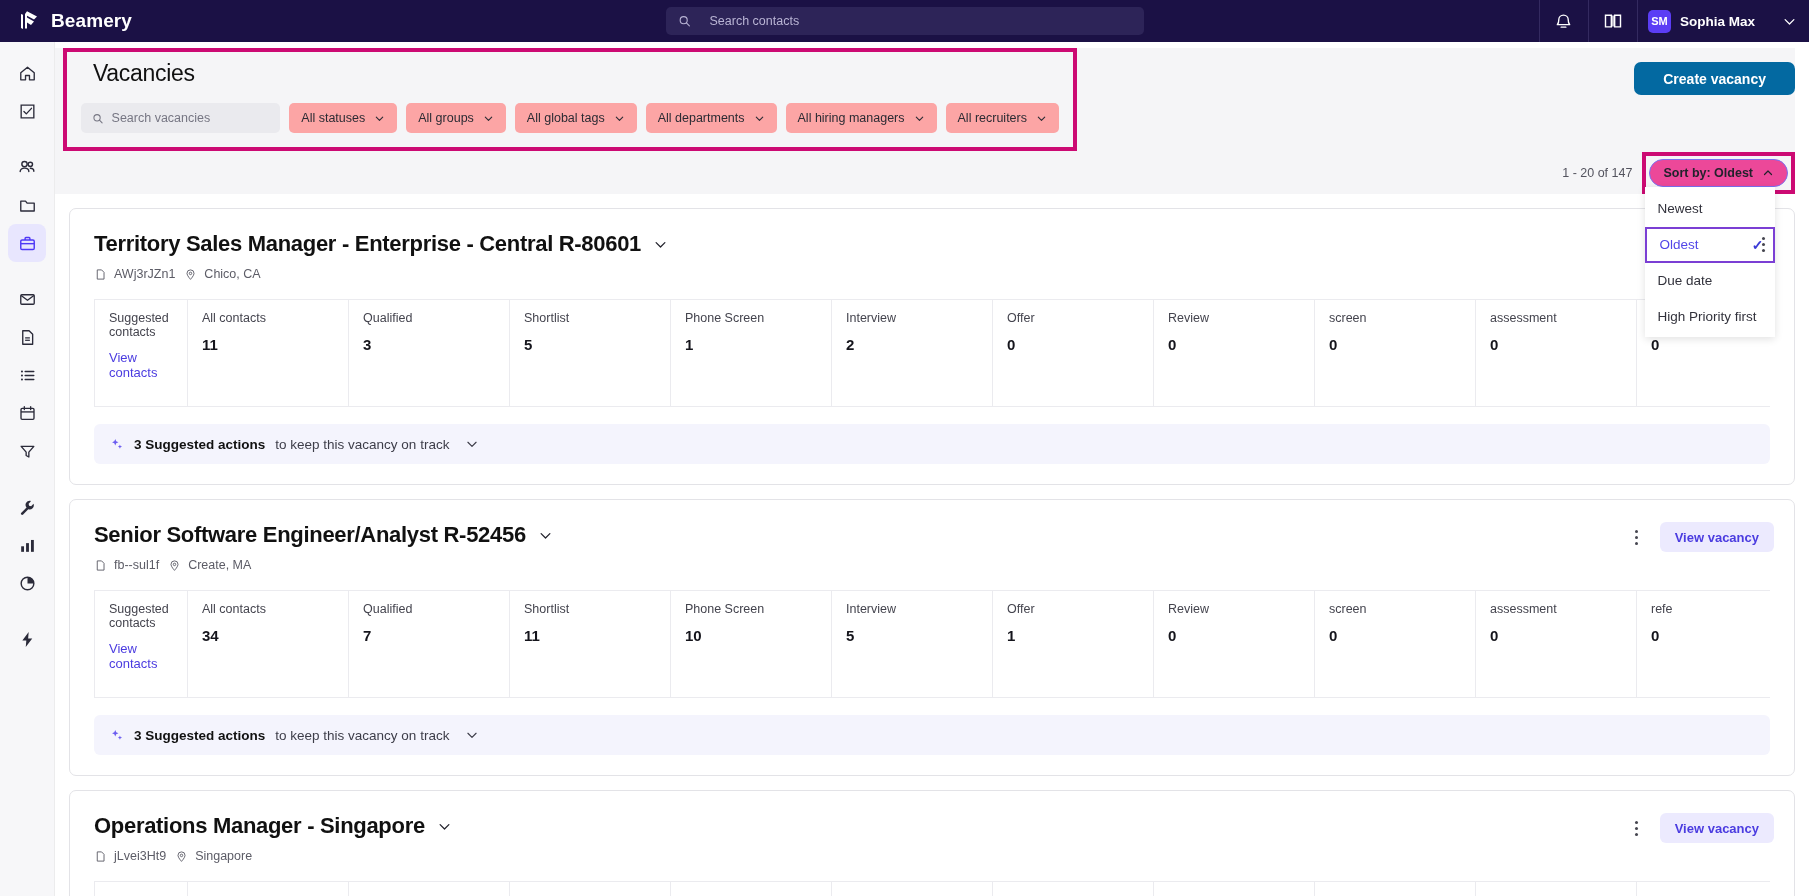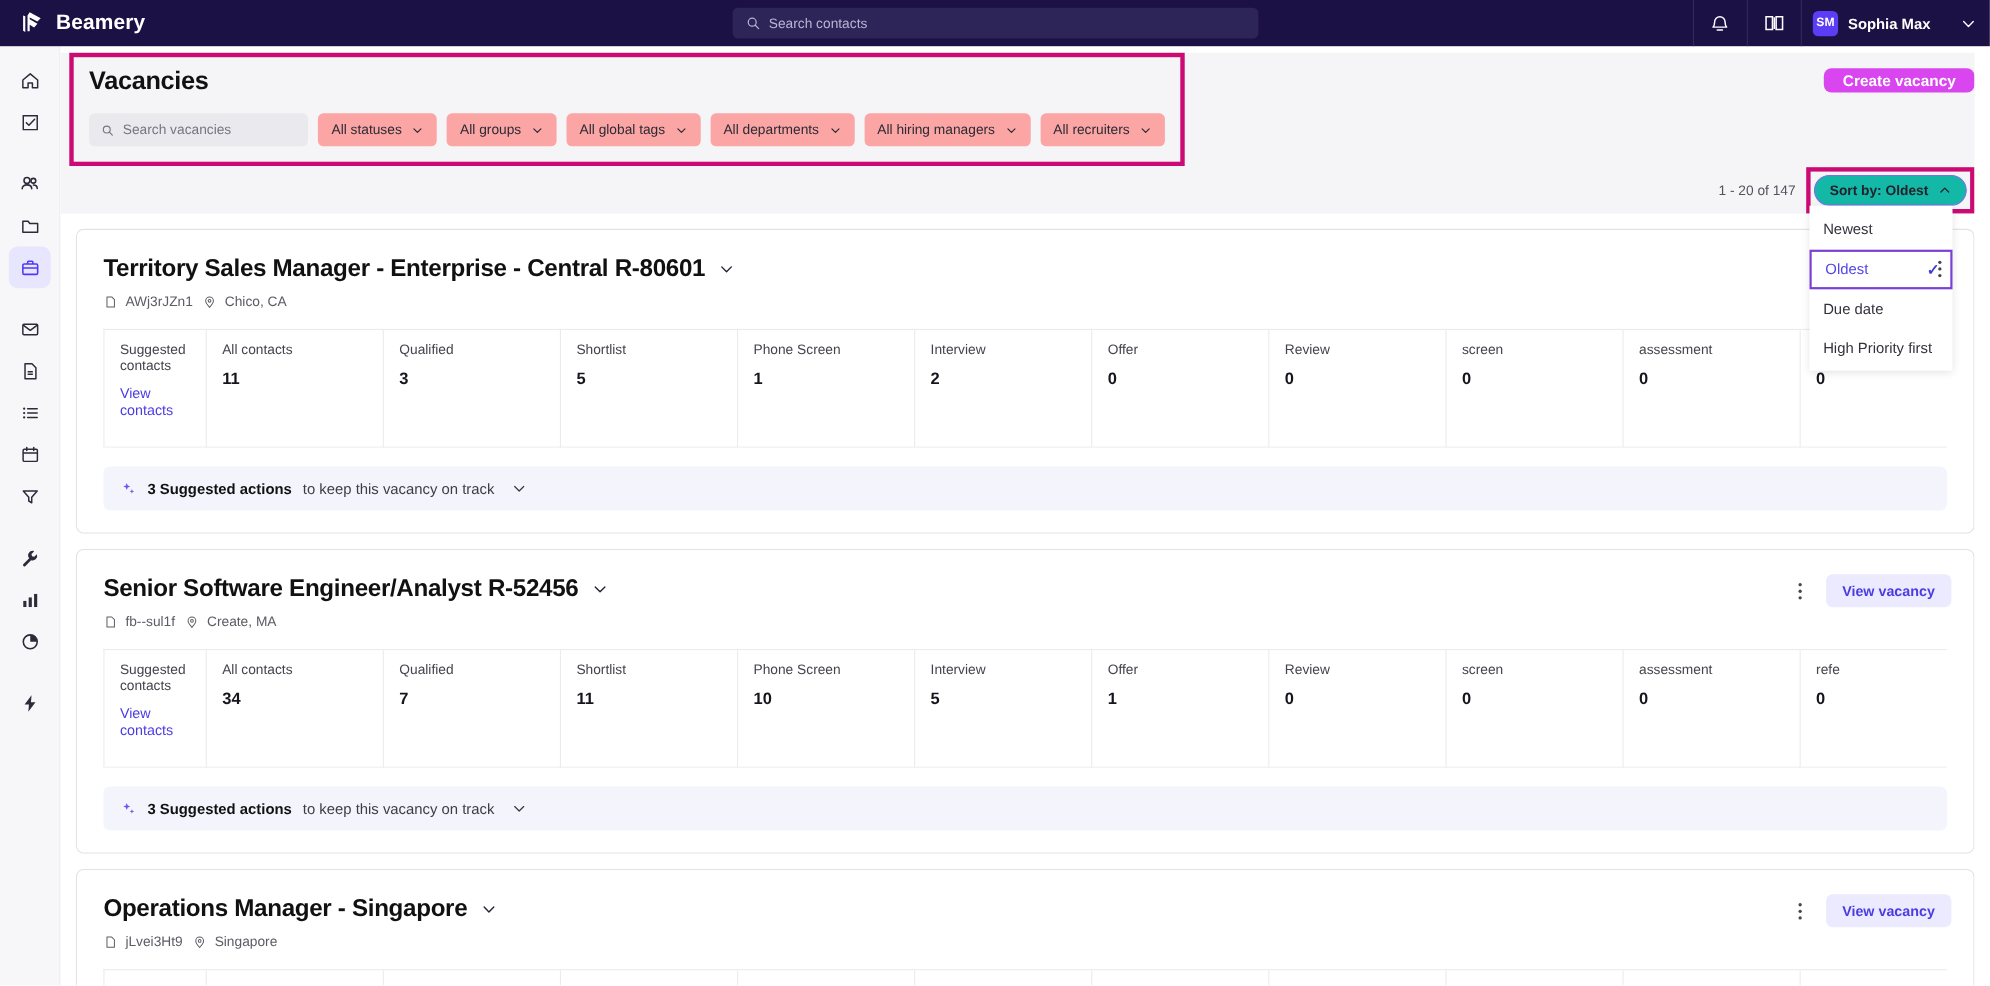--- a/index.html
+++ b/index.html
@@ -19,21 +19,21 @@
   .brand { display: flex; align-items: center; gap: 9px; padding-left: 18px; width: 300px; }
   .brand-mark { width: 24px; height: 24px; }
   .brand-name { color: #fff; font-size: 19px; font-weight: 600; letter-spacing: .1px; }
   .topsearch {
     position: absolute; left: 50%; transform: translateX(-50%);
     width: 478px; height: 28px; background: #2d2458; border-radius: 5px;
     display: flex; align-items: center; gap: 8px; padding: 0 12px;
   }
   .topsearch input {
     background: transparent; border: 0; outline: none;
-    color: #cfcbe4; font-size: 12.5px; font-family: inherit; width: 100%;
+    color: #cfcbe4; font-size: 12.5px; font-family: inherit; width: 100%; margin-left: 11px;
   }
   .topsearch input::placeholder { color: #b9b4d4; }
   .topright {
     margin-left: auto; display: flex; align-items: center; height: 100%;
   }
   .tr-sep { width: 1px; height: 42px; background: #342a60; }
   .tr-icon {
     width: 48px; height: 42px; display: flex; align-items: center; justify-content: center;
     cursor: pointer;
   }
@@ -65,21 +65,21 @@
 
   
   .header-zone { background: #f5f5f7; padding: 0; position: relative; }
   .filter-outline {
     margin: 6px 8px 0 8px;
     border: 4px solid #cc0a73;
     background: #f5f5f7;
     padding: 8px 14px 14px 14px;
     width: 1014px;
   }
-  .page-title { font-size: 23px; font-weight: 700; color: #111; letter-spacing: -.3px; }
+  .page-title { font-size: 23px; font-weight: 400; color: #111; letter-spacing: -.3px; margin-left: 12px; }
   .filter-row { display: flex; align-items: center; gap: 9px; margin-top: 16px; }
   .search-pill {
     width: 228px; height: 30px; background: #eaeaee; border-radius: 5px;
     display: flex; align-items: center; gap: 8px; padding: 0 11px;
   }
   .search-pill input {
     background: transparent; border: 0; outline: none; width: 100%;
     font-size: 12.5px; color: #444; font-family: inherit;
   }
   .search-pill input::placeholder { color: #767683; }
@@ -93,21 +93,21 @@
     background: #f5f5f7; height: 43px; display: flex; align-items: center;
     justify-content: flex-end; padding-right: 14px; gap: 10px;
     position: relative;
   }
   .count-text { font-size: 12.5px; color: #53535e; }
 
   
   .sort-wrap { position: relative; }
   .sort-outline { border: 4px solid #cc0a73; padding: 3px; background: transparent; }
   .sort-btn {
-    height: 28px; min-width: 122px; background: #14b8a6; border: 1px solid #7b6ff0;
+    height: 28px; min-width: 122px; background: #ec4899; border: 1px solid #7b6ff0;
     border-radius: 15px; display: flex; align-items: center; justify-content: center;
     gap: 9px; padding: 0 13px; font-size: 12.5px; color: #22222c; font-weight: 600;
     cursor: pointer;
   }
   .sort-menu {
     position: absolute; top: 35px; left: 3px; width: 130px;
     background: #fff; box-shadow: 0 2px 8px rgba(0,0,0,.12);
     padding: 4px 0 2px 0;
   }
   .sort-item {
@@ -356,21 +356,21 @@
           </div>
           <div class="chip">
             <span>All recruiters</span>
             <svg width="11" height="11" viewBox="0 0 24 24">
                 <polyline points="5,9 12,16 19,9" fill="none" stroke="#2b2b33" stroke-width="2.4" stroke-linecap="round" stroke-linejoin="round"></polyline>
               </svg>
           </div>
         </div>
       </div>
 
-      <button style="position:absolute; right:14px; top:14px; background:#d946ef; color:#fff; border:0; border-radius:7px; height:22px; padding:0 17px; font-size:14px; font-weight:700; font-family:inherit; cursor:pointer;">Create vacancy</button>
+      <button style="position:absolute; right:14px; top:14px; background:#0369a1; color:#fff; border:0; border-radius:7px; height:33px; padding:0 29px; font-size:14px; font-weight:700; font-family:inherit; cursor:pointer;">Create vacancy</button>
 
       <div class="subbar">
         <span class="count-text">1 - 20 of 147</span>
         <div class="sort-wrap">
           <div class="sort-outline">
             <div class="sort-btn">
               <span>Sort by: Oldest</span>
               <svg width="12" height="12" viewBox="0 0 24 24">
                 <polyline points="5,15 12,8 19,15" fill="none" stroke="#22222c" stroke-width="2.4" stroke-linecap="round" stroke-linejoin="round"></polyline>
               </svg>

